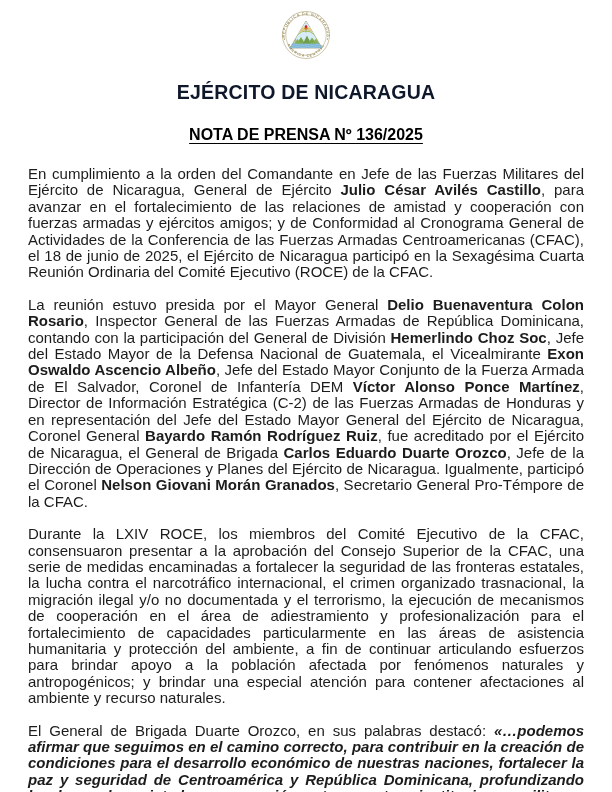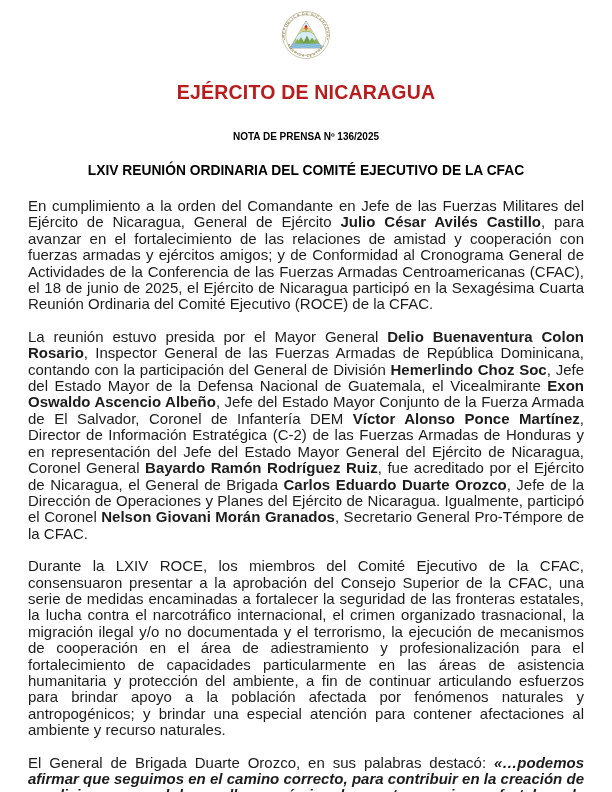--- a/index.html
+++ b/index.html
@@ -37,29 +37,30 @@
   }
   .emblem svg { display: block; }
 
   
   .h-army {
     text-align: center;
     font-size: 19.5px;
     font-weight: bold;
     letter-spacing: 0.2px;
     margin: 13px 0 0 0;
-    color: #b91c1c;
+    color: #0f172a;
   }
   .h-nota {
     text-align: center;
     margin: 14px 0 0 0;
   }
   .h-nota span {
-    font-size: 10px;
+    font-size: 16px;
     font-weight: bold;
+    text-decoration: underline;
     text-underline-offset: 3px;
     color: #000;
   }
   .h-meeting {
     text-align: center;
     font-size: 13.8px;
     font-weight: bold;
     margin: 17px 0 0 0;
     color: #000;
   }
@@ -144,21 +145,20 @@
       </svg>
     </div>
   </div>
 
   <h1 class="h-army">EJÉRCITO DE NICARAGUA</h1>
 
   <h2 class="h-nota">
     <span>NOTA DE PRENSA Nº 136/2025</span>
   </h2>
 
-  <h3 class="h-meeting">LXIV REUNIÓN ORDINARIA DEL COMITÉ EJECUTIVO DE LA CFAC</h3>
 
   <div class="body-copy">
 
     <p class="para"><span>En cumplimiento a la orden del Comandante en Jefe de las Fuerzas Militares del Ejército de Nicaragua, General de Ejército </span><b>Julio César Avilés Castillo</b><span>, para avanzar en el fortalecimiento de las relaciones de amistad y cooperación con fuerzas armadas y ejércitos amigos; y de Conformidad al Cronograma General de Actividades de la Conferencia de las Fuerzas Armadas Centroamericanas (CFAC), el 18 de junio de 2025, el Ejército de Nicaragua participó en la Sexagésima Cuarta Reunión Ordinaria del Comité Ejecutivo (ROCE) de la CFAC.</span></p>
 
     <p class="para"><span>La reunión estuvo presida por el Mayor General </span><b>Delio Buenaventura Colon Rosario</b><span>, Inspector General de las Fuerzas Armadas de República Dominicana, contando con la participación del General de División </span><b>Hemerlindo Choz Soc</b><span>, Jefe del Estado Mayor de la Defensa Nacional de Guatemala, el Vicealmirante </span><b>Exon Oswaldo Ascencio Albeño</b><span>, Jefe del Estado Mayor Conjunto de la Fuerza Armada de El Salvador, Coronel de Infantería DEM </span><b>Víctor Alonso Ponce Martínez</b><span>, Director de Información Estratégica (C-2) de las Fuerzas Armadas de Honduras y en representación del Jefe del Estado Mayor General del Ejército de Nicaragua, Coronel General </span><b>Bayardo Ramón Rodríguez Ruiz</b><span>, fue acreditado por el Ejército de Nicaragua, el General de Brigada </span><b>Carlos Eduardo Duarte Orozco</b><span>, Jefe de la Dirección de Operaciones y Planes del Ejército de Nicaragua. Igualmente, participó el Coronel </span><b>Nelson Giovani Morán Granados</b><span>, Secretario General Pro-Témpore de la CFAC.</span></p>
 
     <p class="para">Durante la LXIV ROCE, los miembros del Comité Ejecutivo de la CFAC, consensuaron presentar a la aprobación del Consejo Superior de la CFAC, una serie de medidas encaminadas a fortalecer la seguridad de las fronteras estatales, la lucha contra el narcotráfico internacional, el crimen organizado trasnacional, la migración ilegal y/o no documentada y el terrorismo, la ejecución de mecanismos de cooperación en el área de adiestramiento y profesionalización para el fortalecimiento de capacidades particularmente en las áreas de asistencia humanitaria y protección del ambiente, a fin de continuar articulando esfuerzos para brindar apoyo a la población afectada por fenómenos naturales y antropogénicos; y brindar una especial atención para contener afectaciones al ambiente y recurso naturales.</p>
 
     <p class="para quote-para"><span>El General de Brigada Duarte Orozco, en sus palabras destacó: </span><span class="quote">«…podemos afirmar que seguimos en el camino correcto, para contribuir en la creación de condiciones para el desarrollo económico de nuestras naciones, fortalecer la paz y seguridad de Centroamérica y República Dominicana, profundizando los lazos de amistad y cooperación entre nuestras instituciones militares, tenemos la certeza que los principios rectores de la CFAC: cooperación, confianza e integración, hoy son más tangibles que nunca y que toda nuestra generación venidera en las fuerzas armadas y ejércitos miembros de la CFAC, deben de estar seguros que es posible un mejor futuro para el bienestar de nuestra población…»</span><span>.</span></p>

